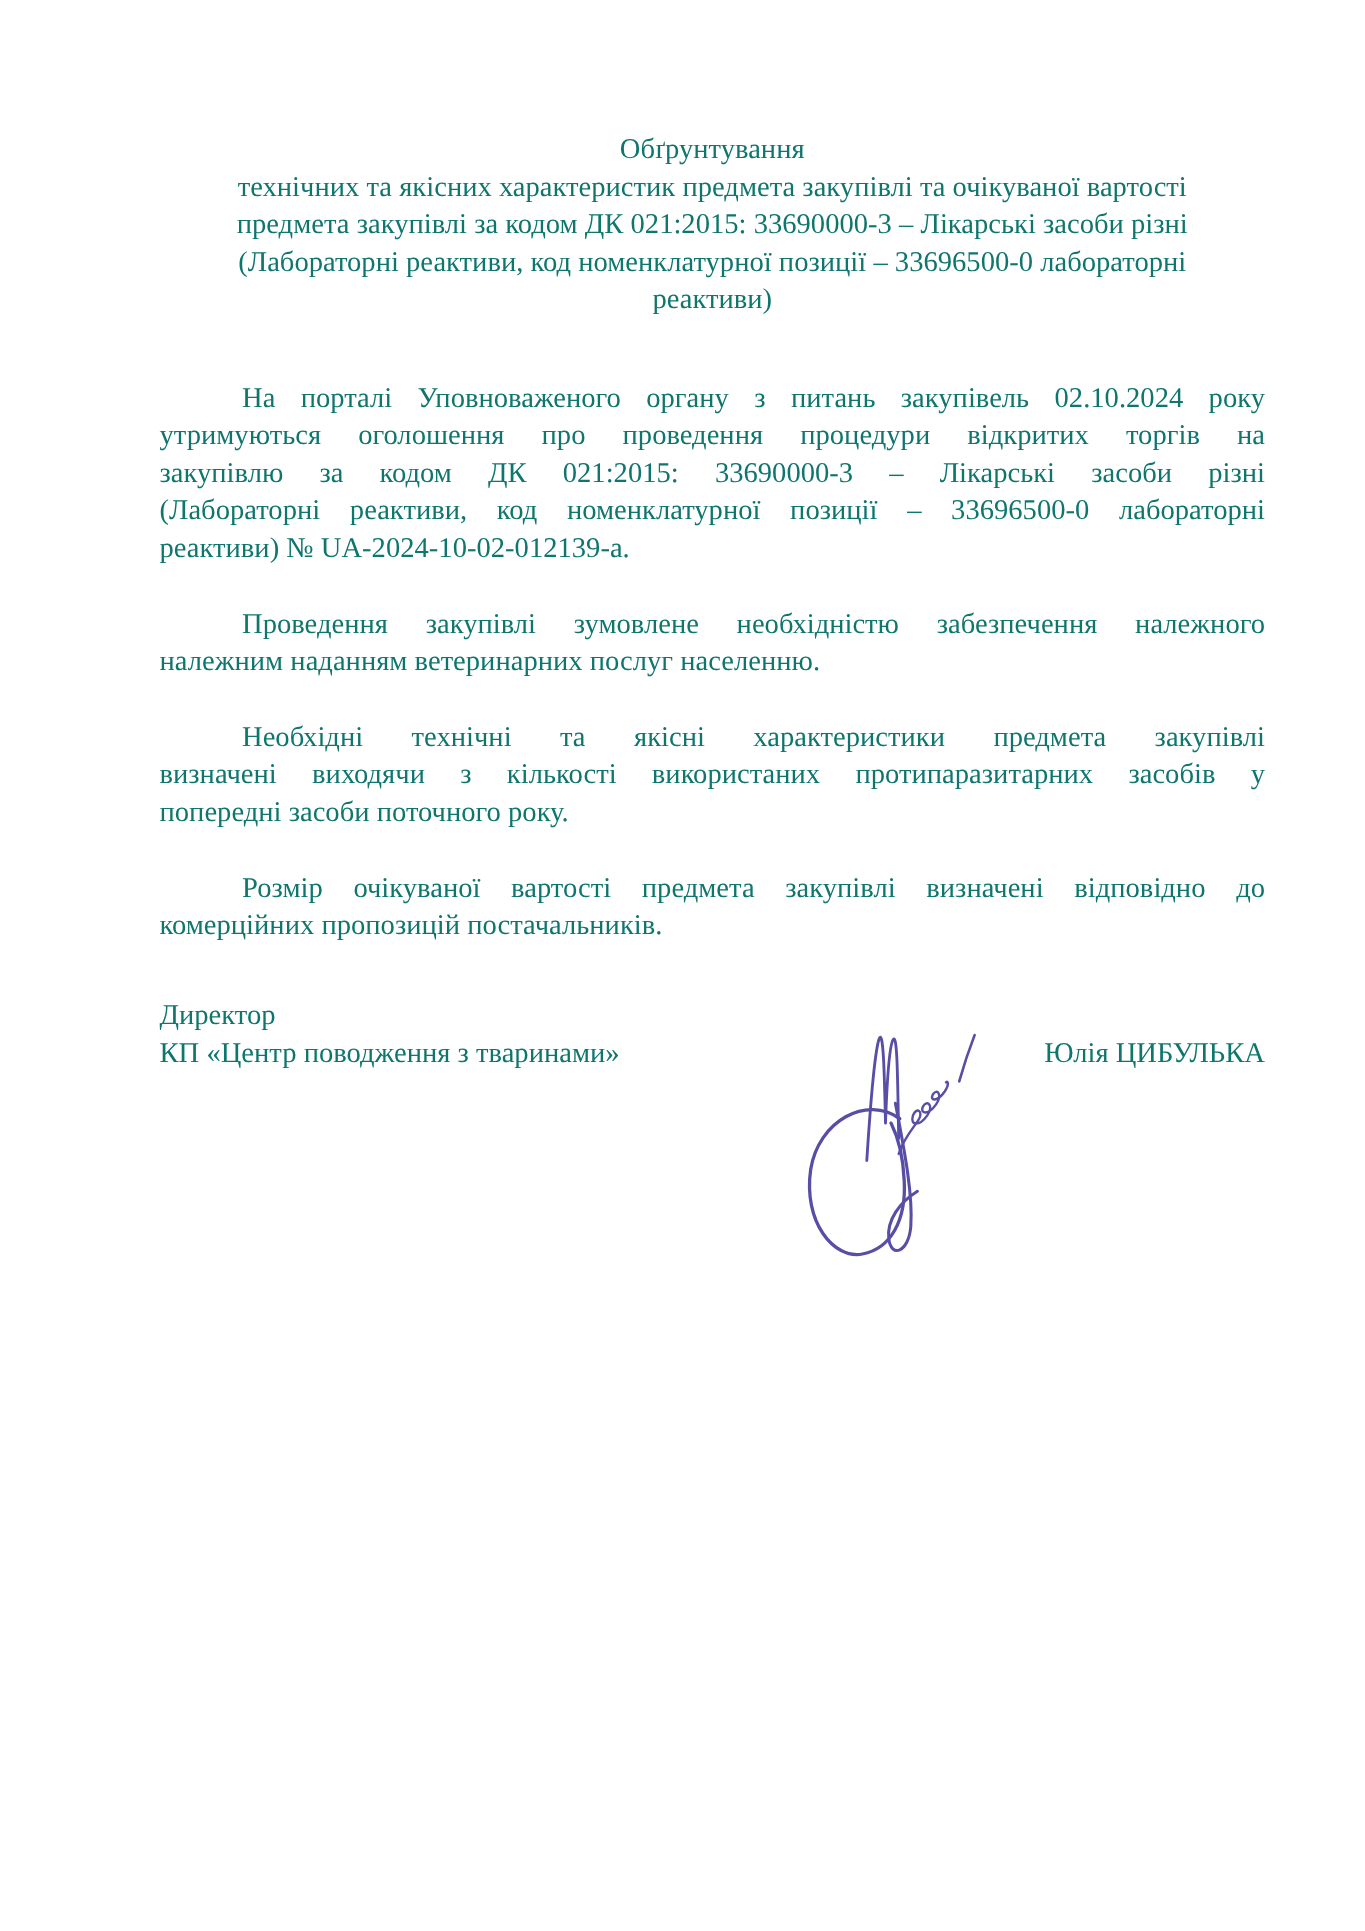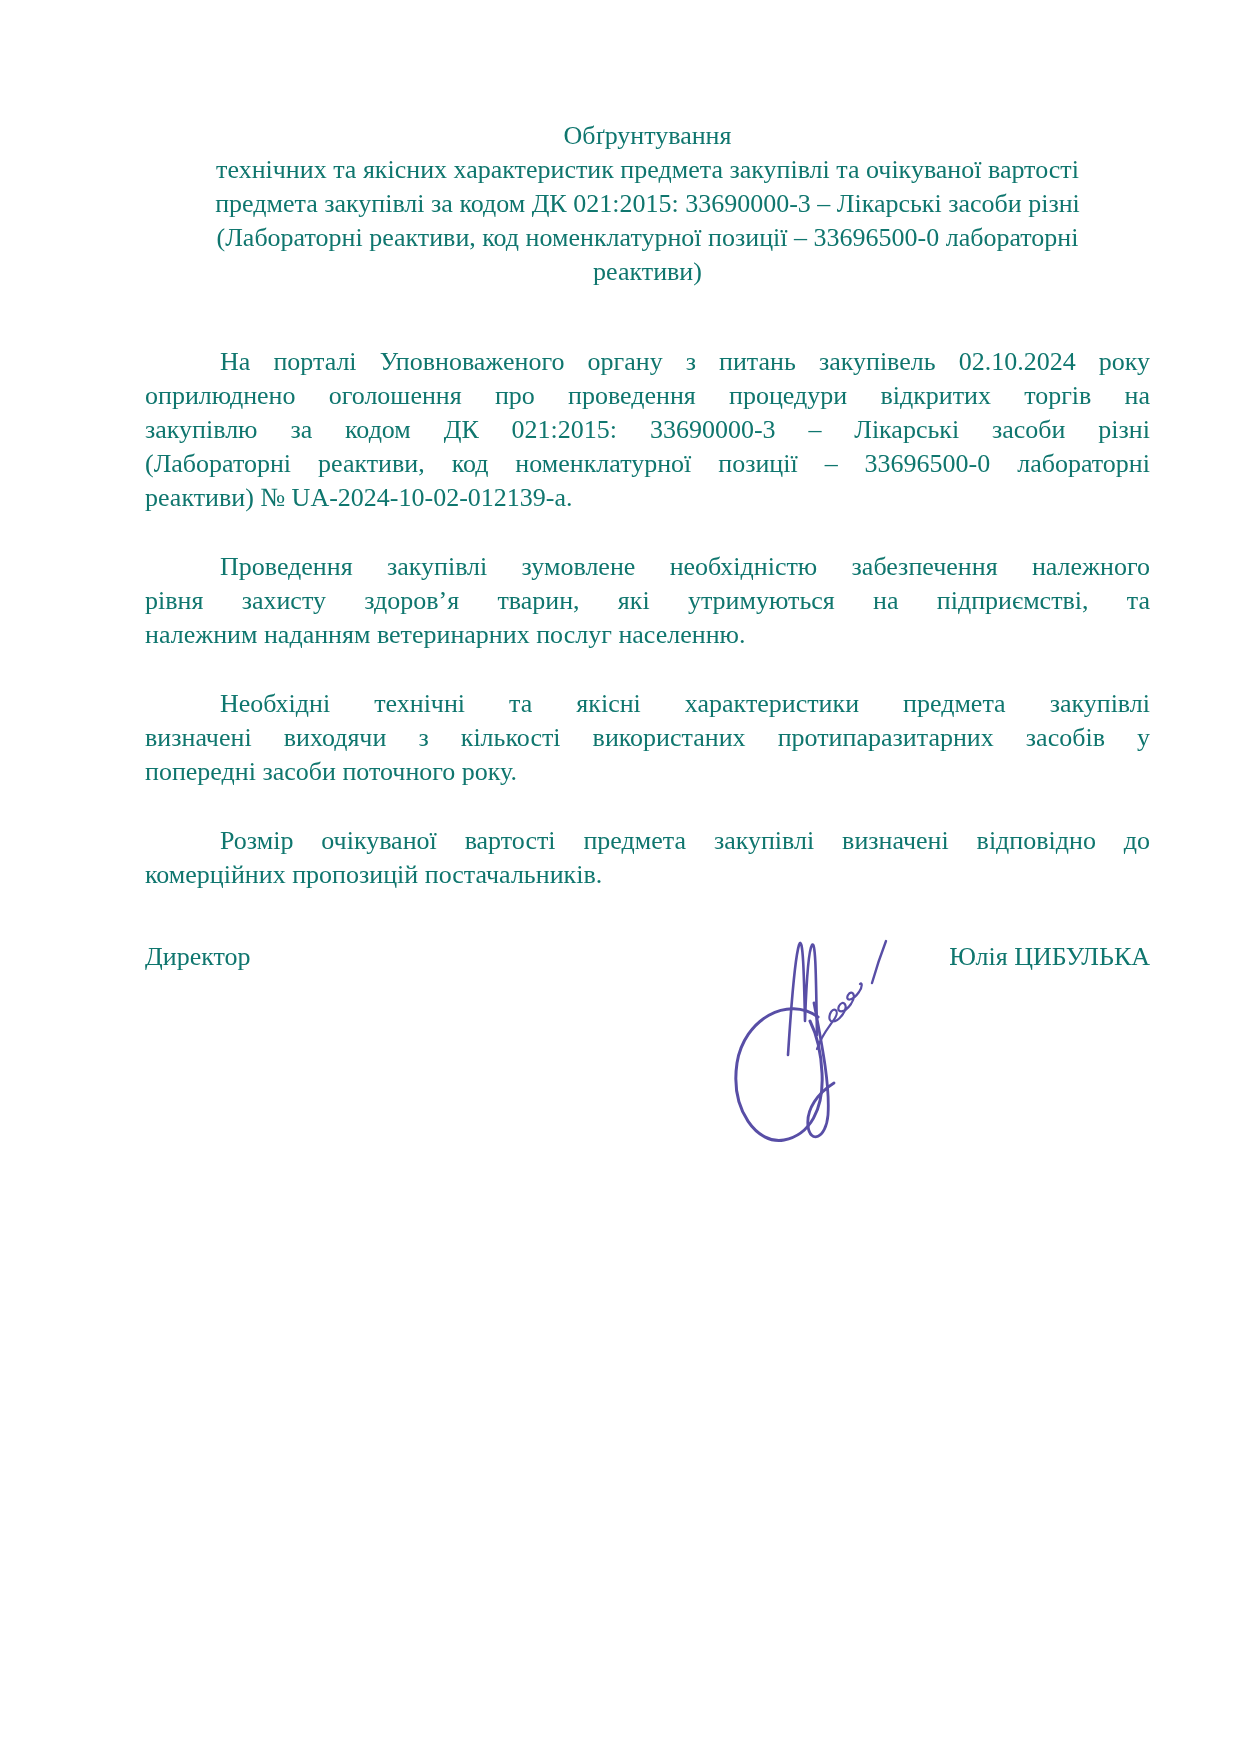--- a/index.html
+++ b/index.html
@@ -71,43 +71,43 @@
     <div class="doc-title">
         <div class="tline">Обґрунтування</div>
         <div class="tline">технічних та якісних характеристик предмета закупівлі та очікуваної вартості</div>
         <div class="tline">предмета закупівлі за кодом ДК 021:2015: 33690000-3 – Лікарські засоби різні</div>
         <div class="tline">(Лабораторні реактиви, код номенклатурної позиції – 33696500-0 лабораторні</div>
         <div class="tline">реактиви)</div>
       </div>
 
     <div class="para p1">
         <div class="line first">На порталі Уповноваженого органу з питань закупівель 02.10.2024 року</div>
-        <div class="line">оприлюднено оголошення про проведення процедури відкритих торгів на</div>
+        <div class="line">утримуються оголошення про проведення процедури відкритих торгів на</div>
         <div class="line">закупівлю за кодом ДК 021:2015: 33690000-3 – Лікарські засоби різні</div>
         <div class="line">(Лабораторні реактиви, код номенклатурної позиції – 33696500-0 лабораторні</div>
         <div class="line last">реактиви) № UA-2024-10-02-012139-а.</div>
       </div>
     <div class="para p2">
         <div class="line first">Проведення закупівлі зумовлене необхідністю забезпечення належного</div>
-        <div class="line">рівня захисту здоров’я тварин, які утримуються на підприємстві, та</div>
         <div class="line last">належним наданням ветеринарних послуг населенню.</div>
       </div>
     <div class="para p3">
         <div class="line first">Необхідні технічні та якісні характеристики предмета закупівлі</div>
         <div class="line">визначені виходячи з кількості використаних протипаразитарних засобів у</div>
         <div class="line last">попередні засоби поточного року.</div>
       </div>
     <div class="para p4">
         <div class="line first">Розмір очікуваної вартості предмета закупівлі визначені відповідно до</div>
         <div class="line last">комерційних пропозицій постачальників.</div>
       </div>
 
     <div class="signer-row">
       <div class="signer-left">
         <div>Директор</div>
+        <div>КП «Центр поводження з тваринами»</div>
       </div>
       <div class="signer-name">Юлія ЦИБУЛЬКА</div>
     </div>
 
   </div>
 
   <svg class="signature-svg" viewBox="0 0 170 218" xmlns="http://www.w3.org/2000/svg" aria-hidden="true">
 
     <path d="M 96 84 C 66 62 22 86 15 130 C 8 178 36 212 62 207 C 88 202 102 176 100 140 C 99 118 94 100 88 88" stroke-width="3"></path>
 

